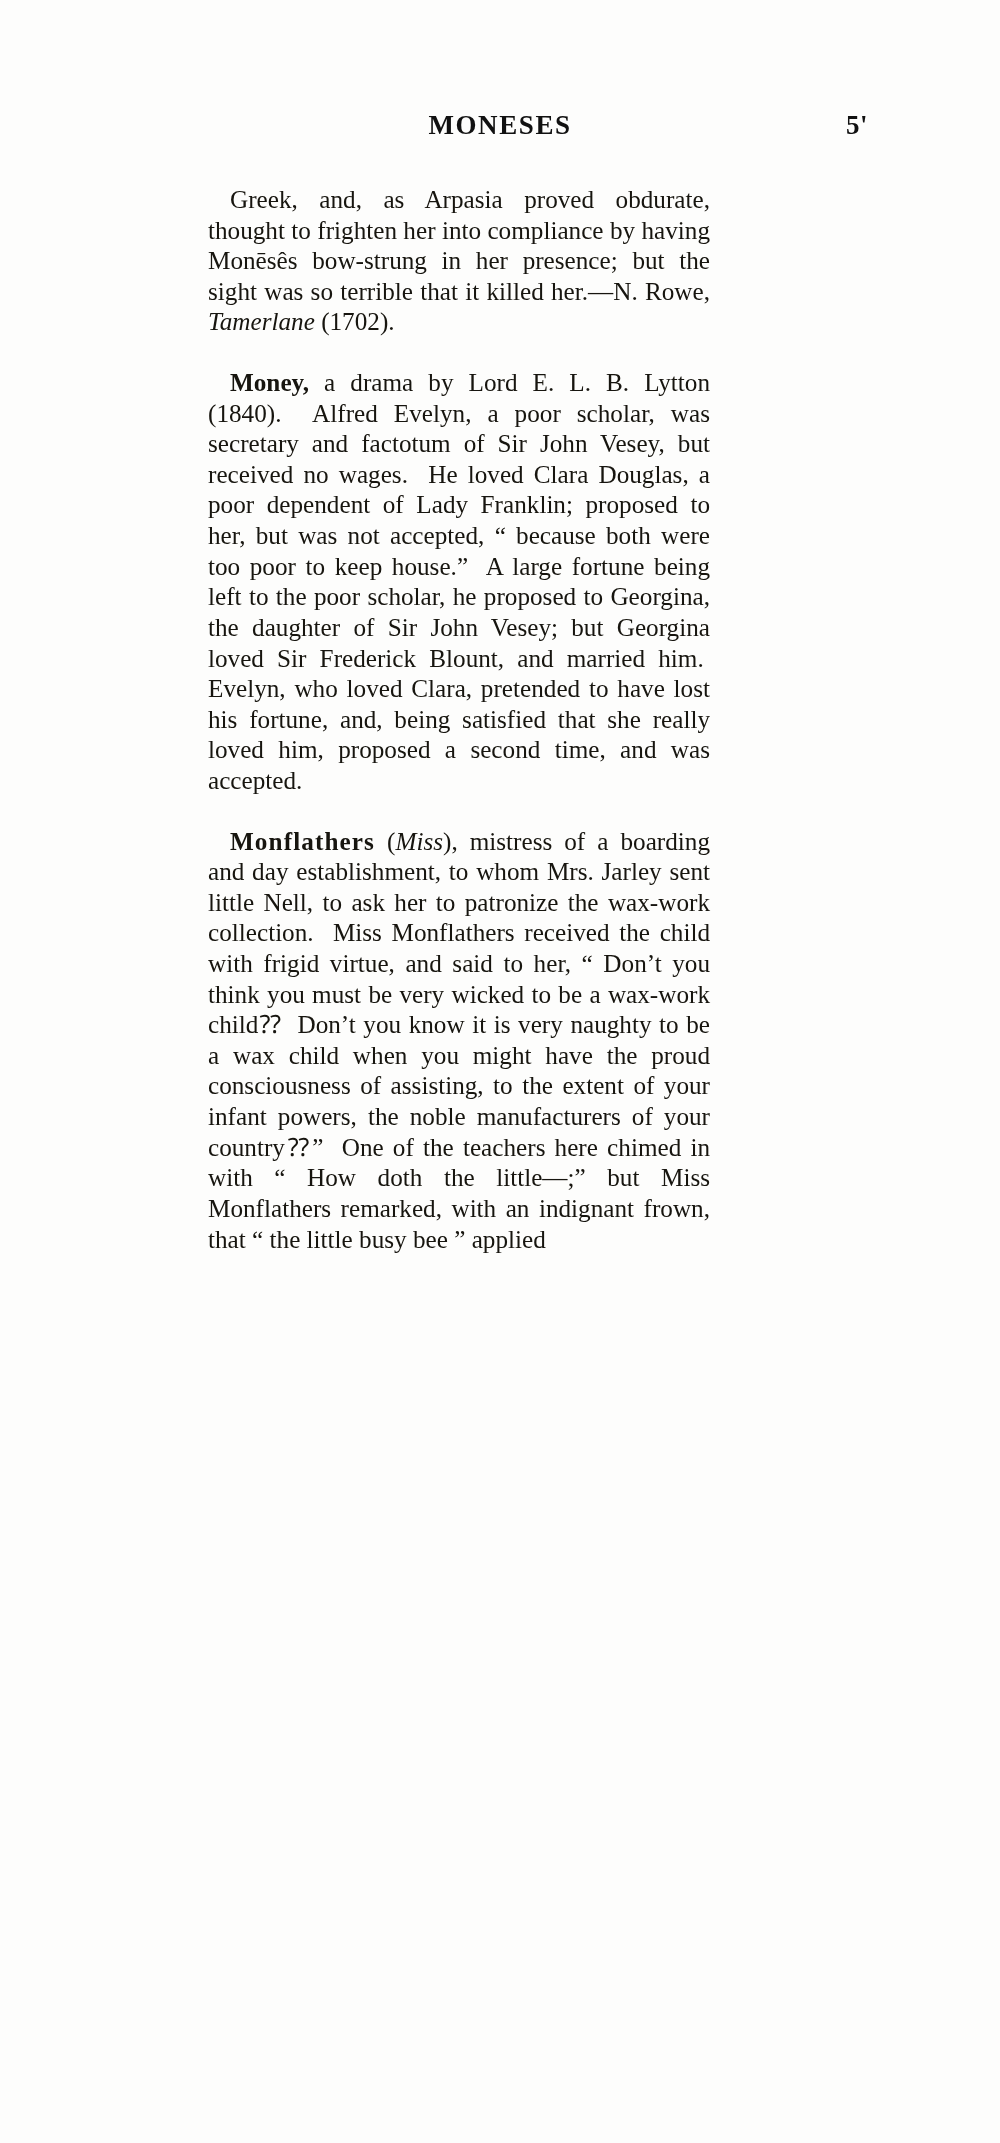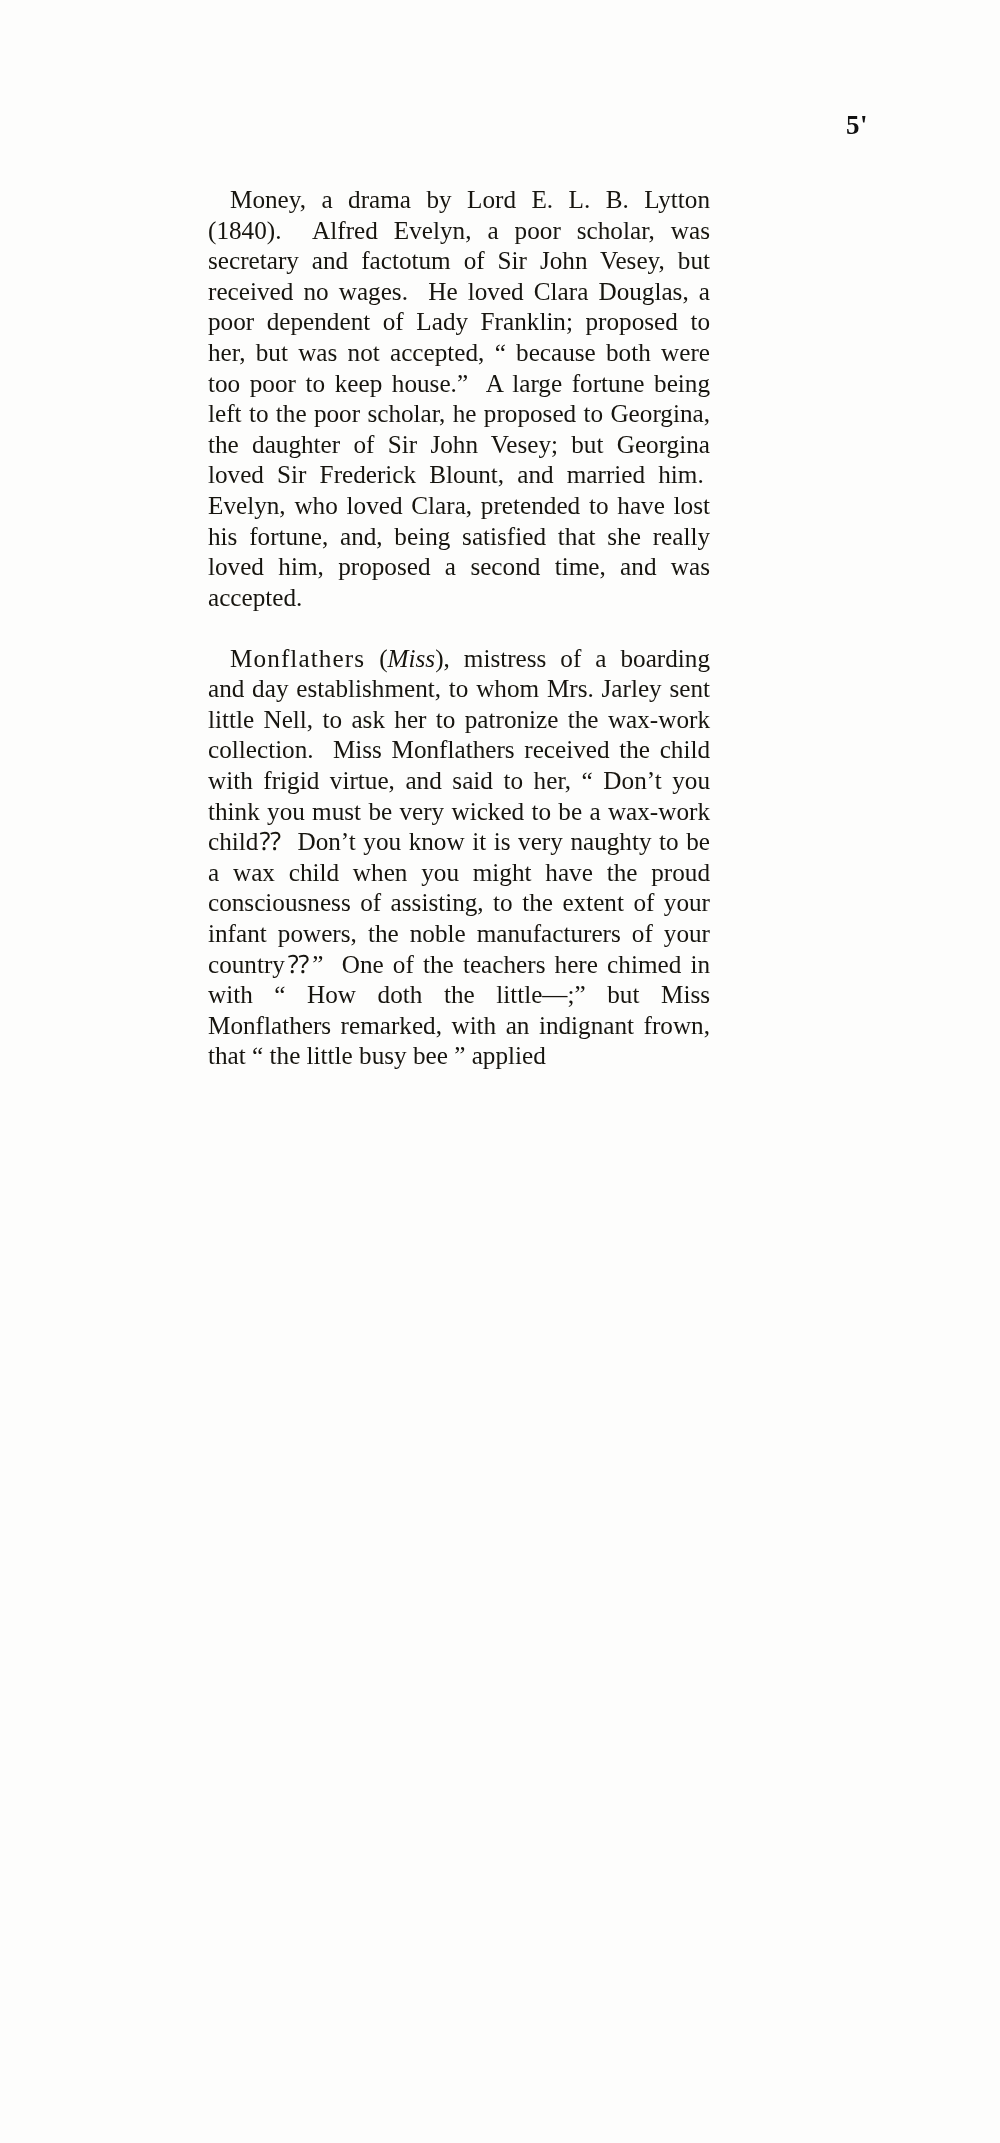--- a/index.html
+++ b/index.html
@@ -63,40 +63,42 @@
     hyphens: manual;
     -webkit-hyphens: manual;
   }
   .entry:last-child {
     margin-bottom: 0;
   }
   .indent {
     text-indent: 22px;
   }
   .headword {
-    font-weight: normal;
+    font-weight: bold;
   }
   .headword.spaced {
     letter-spacing: 1.1px;
   }
   .ital {
     font-style: italic;
   }
 </style>
 </head>
 <body>
 
 <div class="page">
 
   <div class="header">
+    <div class="running-head">MONESES</div>
     <div class="folio">5'</div>
   </div>
 
   <div class="column">
 
+    <p class="entry indent">Greek, and, as Arpasia proved obdurate, thought to frighten her into compliance by having Monēsês bow-strung in her presence; but the sight was so terrible that it killed her.—N. Rowe, <span class="ital">Tamerlane</span> (1702).</p>
 
     <p class="entry indent"><span class="headword">Money,</span> a drama by Lord E. L. B. Lytton (1840).&nbsp; Alfred Evelyn, a poor scholar, was secretary and factotum of Sir John Vesey, but received no wages.&nbsp; He loved Clara Douglas, a poor dependent of Lady Franklin; proposed to her, but was not accepted, “ because both were too poor to keep house.”&nbsp; A large fortune being left to the poor scholar, he proposed to Georgina, the daughter of Sir John Vesey; but Georgina loved Sir Frederick Blount, and married him.&nbsp; Evelyn, who loved Clara, pretended to have lost his fortune, and, being satisfied that she really loved him, proposed a second time, and was accepted.</p>
 
 
     <p class="entry indent"><span class="headword spaced">Monflathers</span> (<span class="ital">Miss</span>), mistress of a boarding and day establishment, to whom Mrs. Jarley sent little Nell, to ask her to patronize the wax-work collection.&nbsp; Miss Monflathers received the child with frigid virtue, and said to her, “ Don’t you think you must be very wicked to be a wax-work child⁇&nbsp; Don’t you know it is very naughty to be a wax child when you might have the proud consciousness of assisting, to the extent of your infant powers, the noble manufacturers of your country⁇”&nbsp; One of the teachers here chimed in with “ How doth the little—;” but Miss Monflathers remarked, with an indignant frown, that “ the little busy bee ” applied</p>
 
   </div>
 </div>
 
 </body></html>

